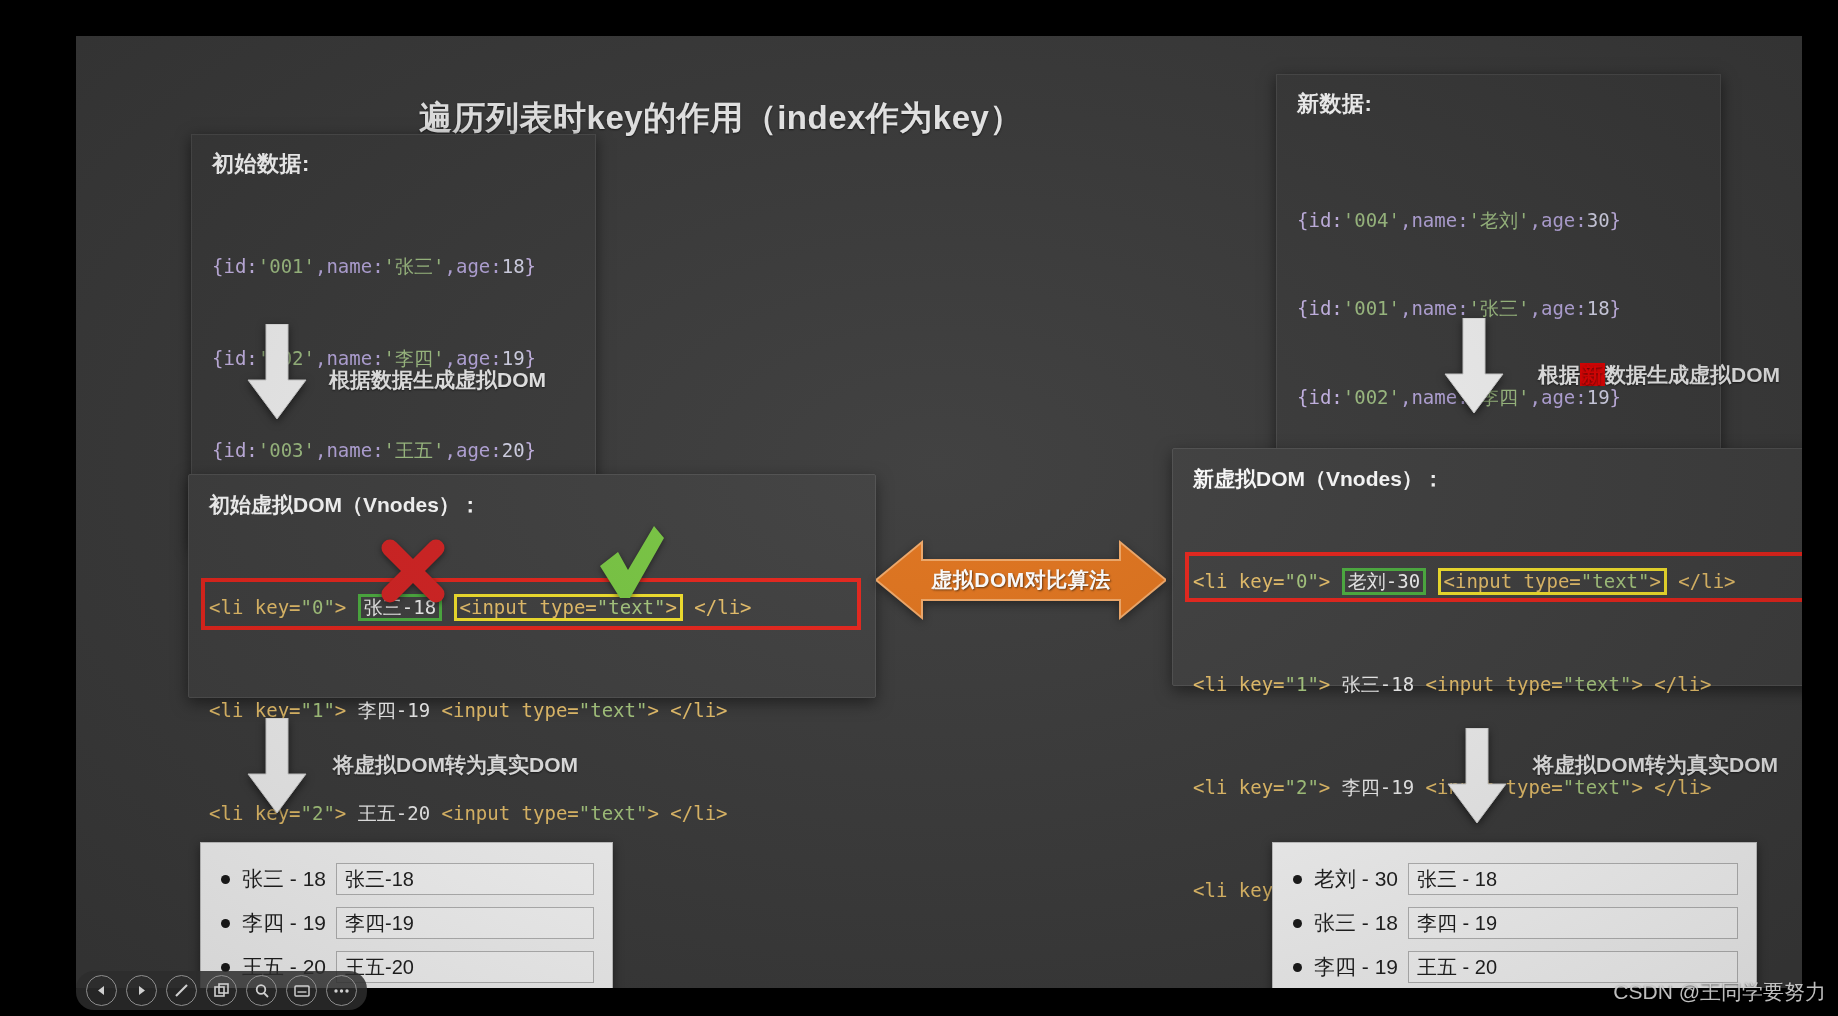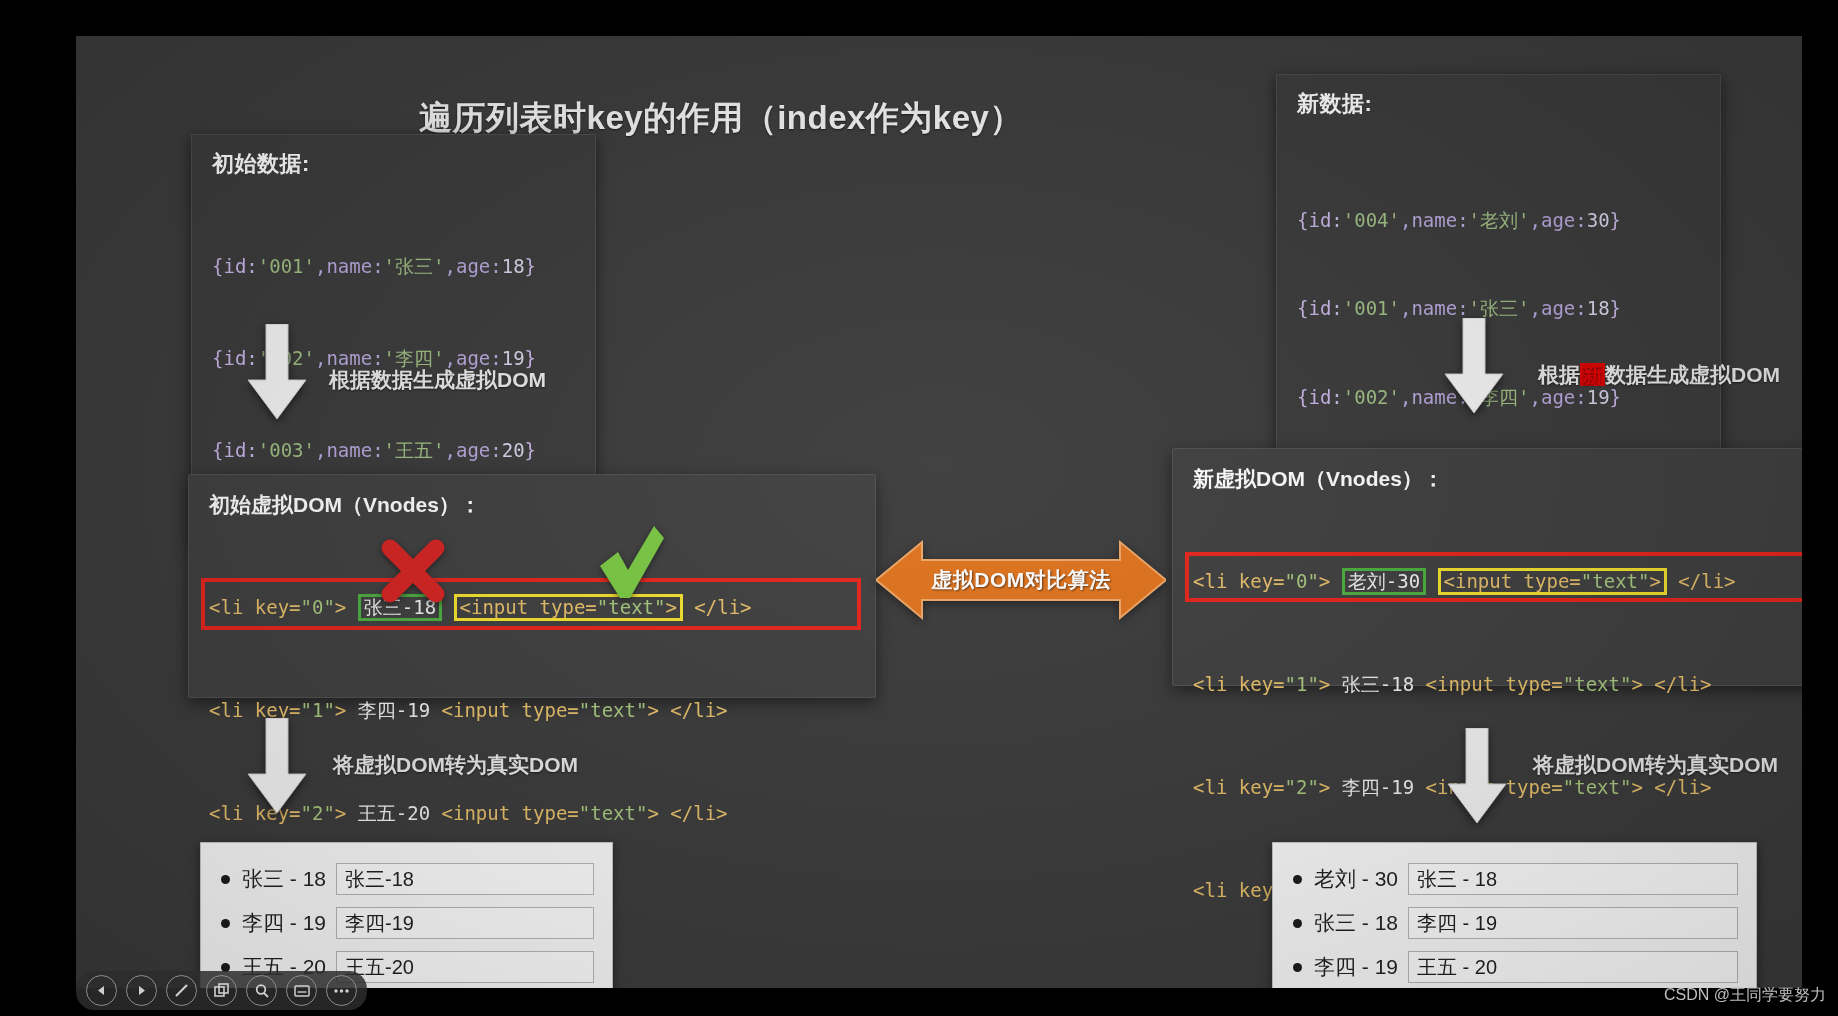--- a/index.html
+++ b/index.html
@@ -195,21 +195,21 @@
     border: 1.5px solid #8d8d8d;
     border-radius: 50%;
     display: flex; align-items: center; justify-content: center;
     color: #c9c9c9;
   }
   
   #watermark {
     position: absolute;
     right: 12px; bottom: 10px;
     color: #cfcfcf;
-    font-size: 16px;
+    font-size: 21px;
     opacity: .92;
     white-space: nowrap;
     text-shadow: 0 1px 2px rgba(0,0,0,.7);
   }
 </style>
 </head>
 <body>
 
 <div id="stage">
   <div id="slide">

